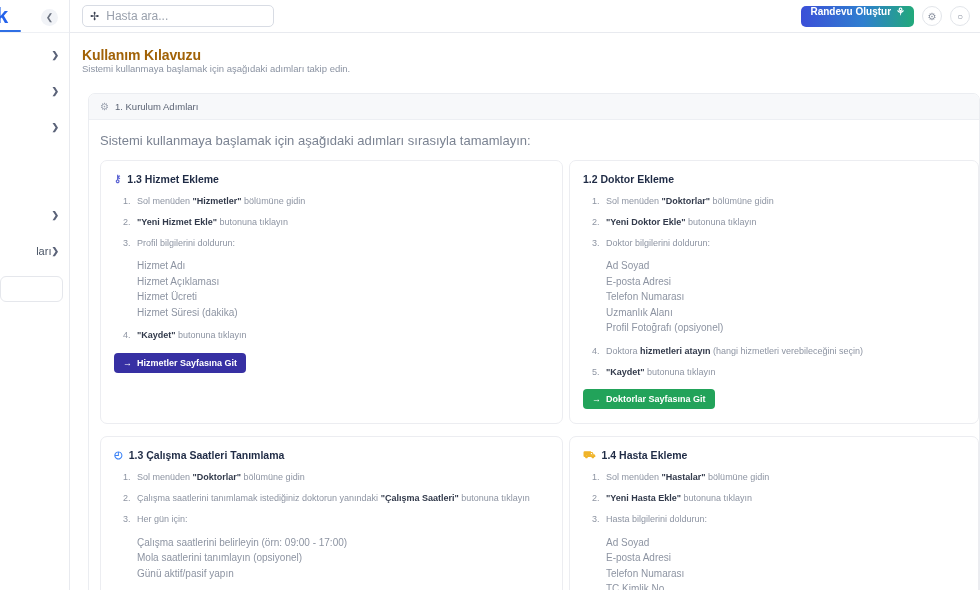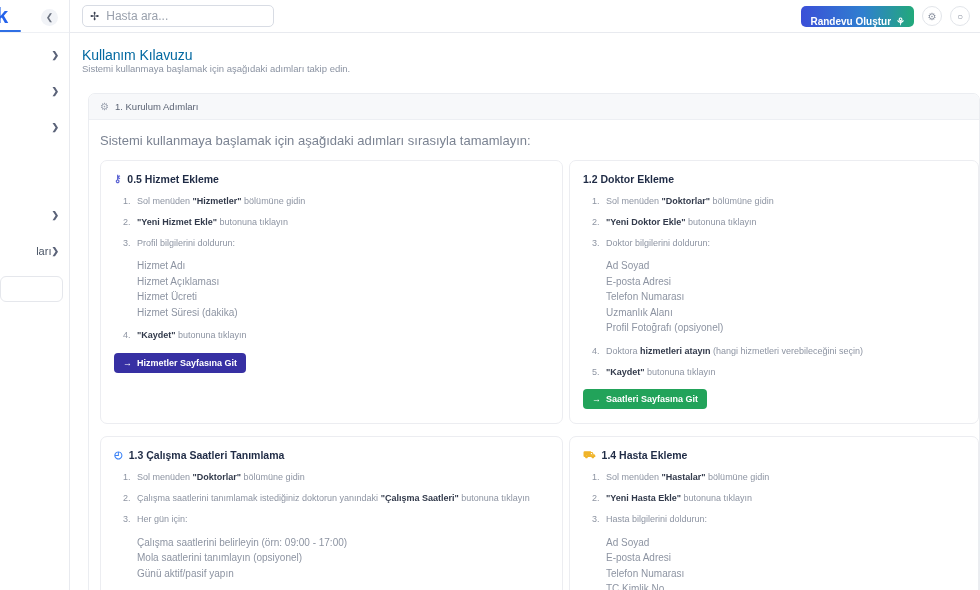--- a/index.html
+++ b/index.html
@@ -98,34 +98,34 @@
     font-size: 12px; color: #9aa1ad; background: transparent;
   }
   .search-input::placeholder { color: #9aa1ad; }
   .topbar-spacer { flex: 1; }
   .btn-appointment {
     height: 21px;
     background: linear-gradient(90deg, #3b4fd8 0%, #2f7fcf 55%, #22a97a 100%);
     color: #fff; font-size: 10px; font-weight: 700;
     border: none; border-radius: 5px;
     padding: 0 9px;
-    display: flex; align-items: flex-end; gap: 5px;
+    display: flex; align-items: flex-start; gap: 5px;
     cursor: pointer; white-space: nowrap;
   }
   .icon-circle {
     width: 20px; height: 20px; border-radius: 50%;
     border: 1px solid #e2e5ea; background: #fff;
     display: flex; align-items: center; justify-content: center;
     color: #8b92a0; font-size: 10px; flex: 0 0 20px;
   }
 
   .content { flex: 1; overflow: hidden; padding: 14px 0 0 0; background:#fff; }
 
   .page-head { padding: 0 0 0 12px; }
-  .page-title { font-size: 14px; font-weight: 400; color: #0369a1; letter-spacing: -.1px; }
+  .page-title { font-size: 14px; font-weight: 700; color: #a16207; letter-spacing: -.1px; }
   .page-sub { font-size: 9.5px; color: #8b93a2; }
 
   .panel {
     margin: 19px 0 0 18px;
     border: 1px solid #ebedf1;
     border-radius: 7px;
     background: #fff;
     overflow: hidden;
   }
   .panel-head {
@@ -258,21 +258,21 @@
       <section class="panel">
         <div class="panel-head">
           <span class="gear">⚙</span>
           <span>1. Kurulum Adımları</span>
         </div>
         <div class="panel-body">
           <p class="panel-intro">Sistemi kullanmaya başlamak için aşağıdaki adımları sırasıyla tamamlayın:</p>
           <div class="cards" id="cards-container">
               <div class="card"><div class="card-title">
                   <span class="ci ci-indigo">⚷</span>
-                  <span>0.5 Hizmet Ekleme</span>
+                  <span>1.3 Hizmet Ekleme</span>
                 </div><ol class="steps">
                   <li>Sol menüden <b>"Hizmetler"</b> bölümüne gidin</li>
                   <li><b>"Yeni Hizmet Ekle"</b> butonuna tıklayın</li>
                   <li>Profil bilgilerini doldurun:</li>
                   <ul class="sublist">
                     <li>Hizmet Adı</li>
                     <li>Hizmet Açıklaması</li>
                     <li>Hizmet Ücreti</li>
                     <li>Hizmet Süresi (dakika)</li>
                   </ul>
@@ -291,21 +291,21 @@
                     <li>Ad Soyad</li>
                     <li>E-posta Adresi</li>
                     <li>Telefon Numarası</li>
                     <li>Uzmanlık Alanı</li>
                     <li>Profil Fotoğrafı (opsiyonel)</li>
                   </ul>
                   <li>Doktora <b>hizmetleri atayın</b> (hangi hizmetleri verebileceğini seçin)</li>
                   <li><b>"Kaydet"</b> butonuna tıklayın</li>
                 </ol><button class="go-btn go-green">
                   <span>→</span>
-                  <span>Saatleri Sayfasına Git</span>
+                  <span>Doktorlar Sayfasına Git</span>
                 </button></div>
               <div class="card">
                 <div class="card-title">
                   <span class="ci ci-blue">◴</span>
                   <span>1.3 Çalışma Saatleri Tanımlama</span>
                 </div>
                 <ol class="steps">
                   <li>Sol menüden <b>"Doktorlar"</b> bölümüne gidin</li>
                   <li>Çalışma saatlerini tanımlamak istediğiniz doktorun yanındaki <b>"Çalışma Saatleri"</b> butonuna tıklayın</li>
                   <li>Her gün için:</li>

